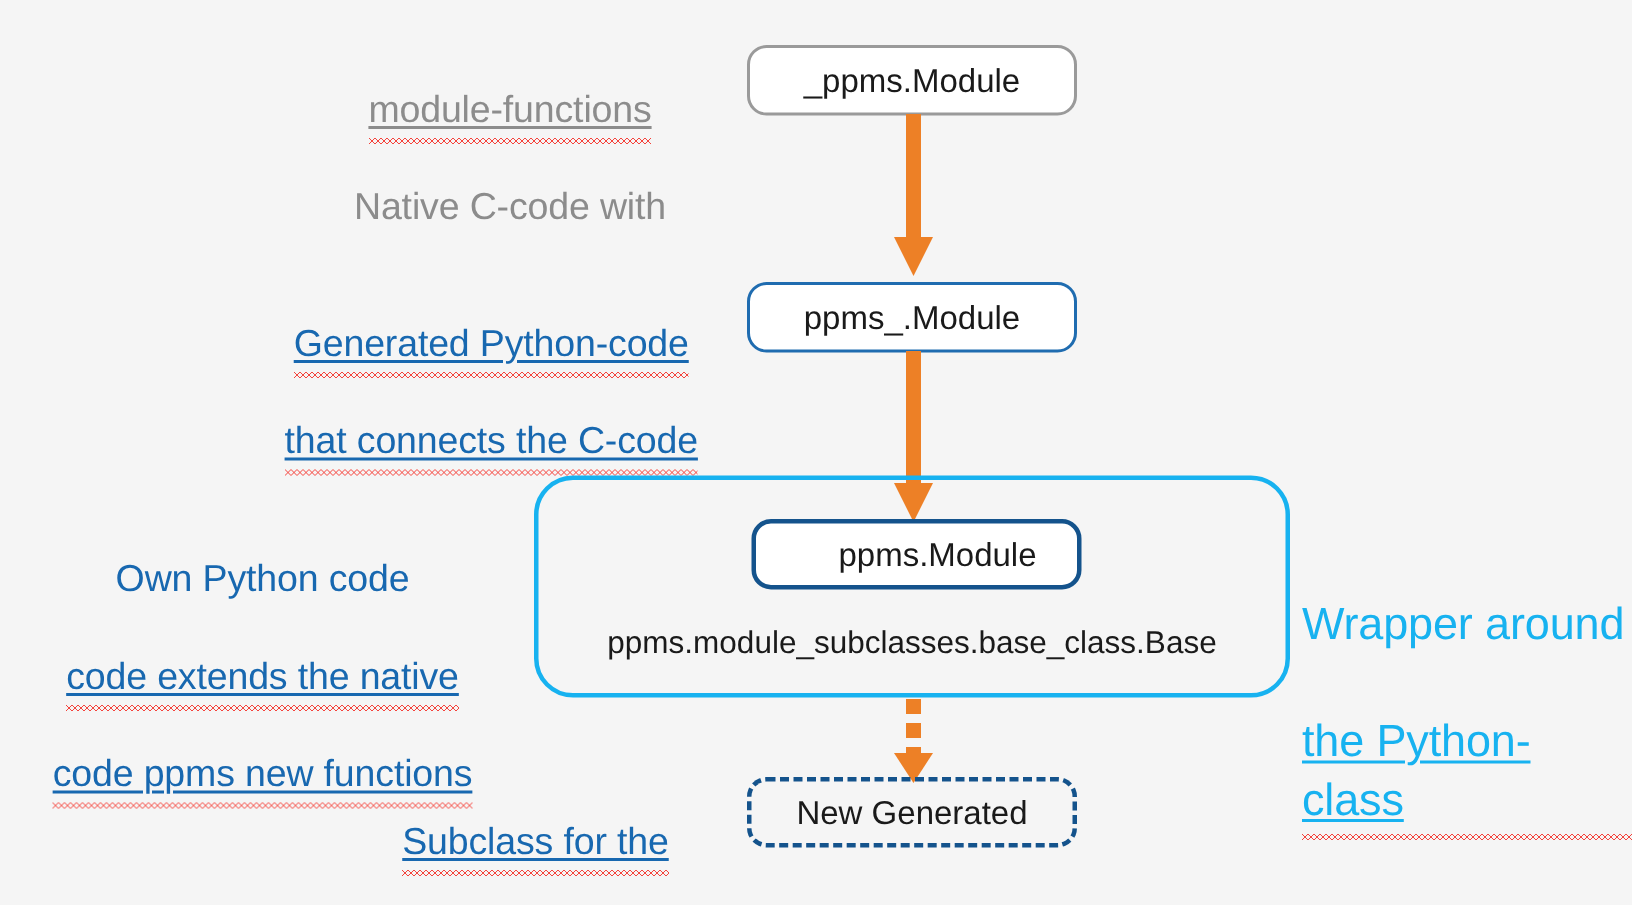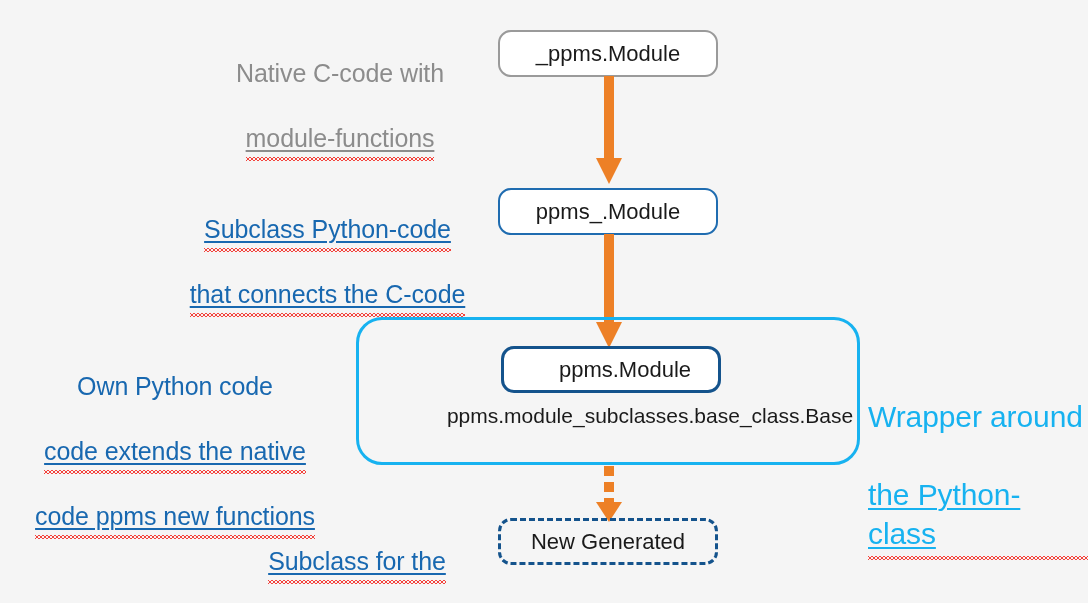--- a/index.html
+++ b/index.html
@@ -96,37 +96,37 @@
   
   .arrow { position: absolute; }
   .arrow svg { display: block; overflow: visible; }
 </style>
 </head>
 <body>
 
 <div id="canvas">
 
   <div class="label label-gray" style="left:170px; top:24px; width:340px;">
+    <span class="ln"><span class="sq">module-functions</span></span>
     <span class="ln"><span>Native C-code with</span></span>
-    <span class="ln"><span class="sq">module-functions</span></span>
   </div>
 
   <div class="node node-gray" style="left:498px; top:30px; width:220px; height:47px;">
     <span>_ppms.Module</span>
   </div>
 
   <div class="arrow" style="left:594px; top:76px;">
     <svg width="30" height="112" viewBox="0 0 30 112">
       <rect x="10" y="0" width="10" height="84" fill="#ED8026"></rect>
       <polygon points="2,82 28,82 15,108" fill="#ED8026"></polygon>
     </svg>
   </div>
 
   <div class="label label-blue" style="left:145px; top:180px; width:365px;">
-    <span class="ln"><span class="sq">Subclass Python-code</span></span>
+    <span class="ln"><span class="sq">Generated Python-code</span></span>
     <span class="ln"><span class="sq">that connects the C-code</span></span>
   </div>
 
   <div class="node node-blue" style="left:498px; top:188px; width:220px; height:47px;">
     <span>ppms_.Module</span>
   </div>
 
   <div class="arrow" style="left:594px; top:234px;">
     <svg width="30" height="118" viewBox="0 0 30 118">
       <rect x="10" y="0" width="10" height="90" fill="#ED8026"></rect>
@@ -139,21 +139,21 @@
     <span class="ln"><span class="sq">code extends the native</span></span>
     <span class="ln"><span class="sq">code ppms new functions</span></span>
   </div>
 
   <div class="wrapper-box" style="left:356px; top:317px; width:504px; height:148px;">
 
     <div class="node node-navy" style="left:142px; top:26px; width:220px; height:47px;padding-left:28px;">
       <span>ppms.Module</span>
     </div>
 
-    <div class="wrapper-sub" style="top:84px;padding-left:42px;">
+    <div class="wrapper-sub" style="top:97px;">
       <span>ppms.module_subclasses.base_class.Base</span>
     </div>
   </div>
 
   <div class="label label-cyan" style="left:868px; top:358px; width:220px; text-align:left;">
     <span class="ln"><span>Wrapper around</span></span>
     <span class="ln"><span class="sq">the Python-class</span></span>
   </div>
 
   <div class="arrow" style="left:594px; top:466px;">

